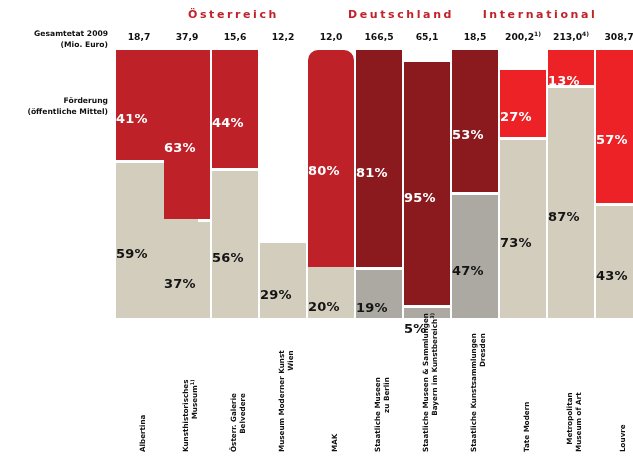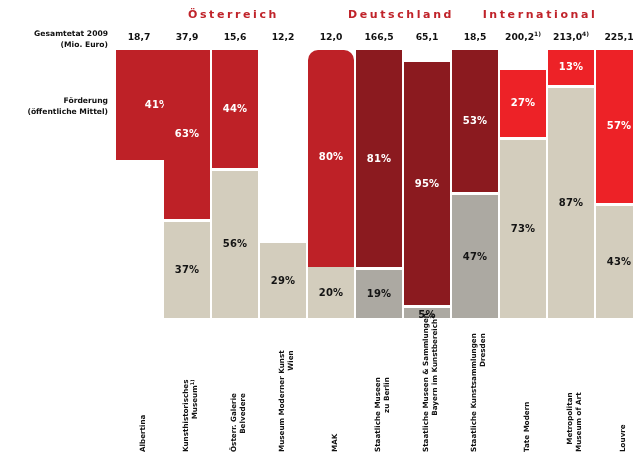--- a/index.html
+++ b/index.html
@@ -72,25 +72,26 @@
     width: 100%;
     box-sizing: border-box;
   }
   .seg-top { }      
   .seg-bottom { }   
 
   .seg-text {
     position: absolute;
     left: 0;
     width: 100%;
-    text-align: center;
-    font-size: 10px;
+    text-align: left;
+    font-size: 13px;
     font-weight: bold;
     letter-spacing: 0.2px;
     white-space: nowrap;
+    margin-top: 12px;
   }
   .text-on-dark { color: #ffffff; }
   .text-on-light { color: #141414; }
 
   
   .cat-label {
     position: absolute;
     top: 322px;
     font-size: 7.2px;
     font-weight: bold;
@@ -134,28 +135,31 @@
       <div class="total-value" style="left: 116px; width: 46px;"><span>18,7</span></div>
       <div class="total-value" style="left: 164px; width: 46px; text-align: center;"><span>37,9</span></div>
       <div class="total-value" style="left: 212px; width: 46px;"><span>15,6</span></div>
       <div class="total-value" style="left: 260px; width: 46px;"><span>12,2</span></div>
       <div class="total-value" style="left: 308px; width: 46px;"><span>12,0</span></div>
       <div class="total-value" style="left: 356px; width: 46px;"><span>166,5</span></div>
       <div class="total-value" style="left: 404px; width: 46px;"><span>65,1</span></div>
       <div class="total-value" style="left: 452px; width: 46px;"><span>18,5</span></div>
       <div class="total-value" style="left: 500px; width: 46px;"><span>200,2</span><sup>1)</sup></div>
       <div class="total-value" style="left: 548px; width: 46px;"><span>213,0</span><sup>4)</sup></div>
-      <div class="total-value" style="left: 596px; width: 46px;"><span>225,1</span></div>
+      <div class="total-value" style="left: 596px; width: 46px;"><span>308,7</span></div>
     </div>
 
   <div id="bars-layer">
       <div class="bar-col" style="position: absolute; left: 116px; width: 46px; top: 50px; height: 268px; padding-left: 36px;">
         <div class="seg seg-top" style="top: 0px; height: 109.88px; background: rgb(190, 33, 39);">
           <div class="seg-text text-on-dark" style="top: 48.94px;">41%</div>
         </div>
+        <div class="seg seg-bottom" style="top: 112.88px; height: 155.12px; background: rgb(211, 205, 189);">
+          <div class="seg-text text-on-light" style="top: 71.56px;">59%</div>
+        </div>
       </div>
       <div class="bar-col" style="position: absolute; left: 164px; width: 46px; top: 50px; height: 268px;">
         <div class="seg seg-top" style="top: 0px; height: 168.84px; background: rgb(190, 33, 39);">
           <div class="seg-text text-on-dark" style="top: 78.42px;">63%</div>
         </div>
         <div class="seg seg-bottom" style="top: 171.84px; height: 96.16px; background: rgb(211, 205, 189);">
           <div class="seg-text text-on-light" style="top: 42.08px;">37%</div>
         </div>
       </div>
       <div class="bar-col" style="position: absolute; left: 212px; width: 46px; top: 50px; height: 268px;">

